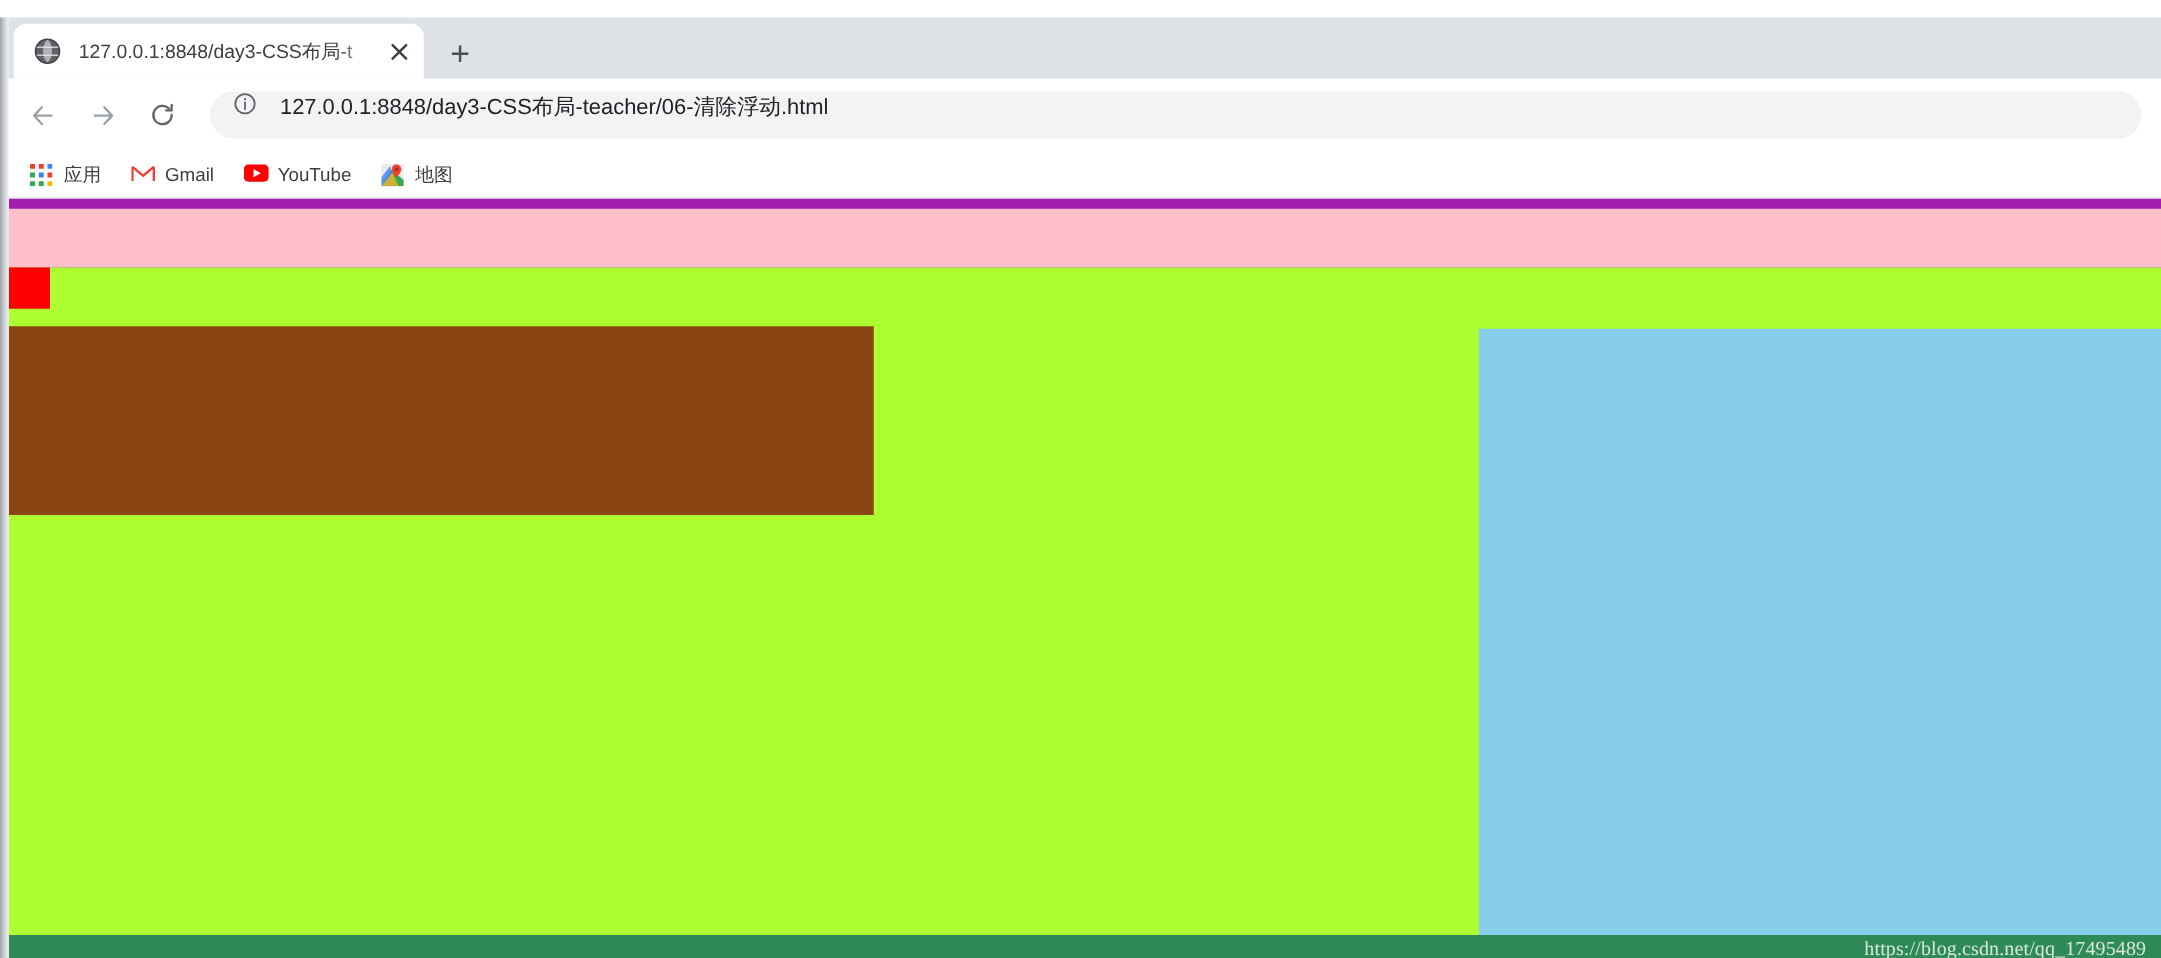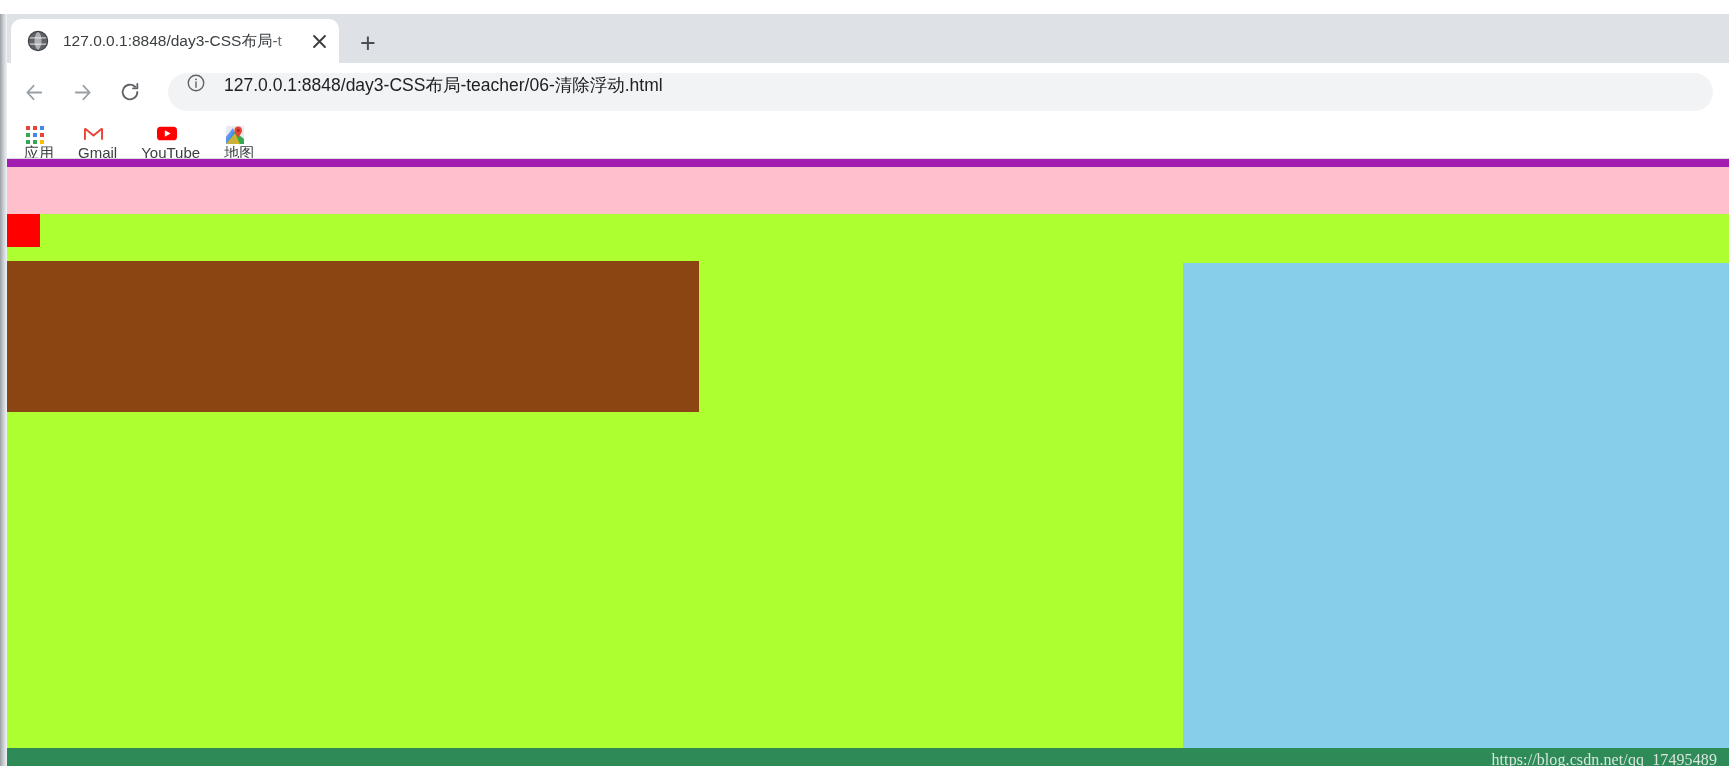--- a/index.html
+++ b/index.html
@@ -158,21 +158,20 @@
     box-sizing: border-box;
   }
   .bm-item {
     display: flex;
     align-items: center;
     height: 28px;
     padding: 0 8px;
     margin-right: 8px;
     border-radius: 4px;
     cursor: pointer;
-    flex-direction: column;
   }
   .bm-ico {
     width: 18px; height: 18px;
     flex: 0 0 18px;
     margin-right: 9px;
     display: block;
   }
   .bm-label {
     font-size: 15px;
     color: #3c4043;

